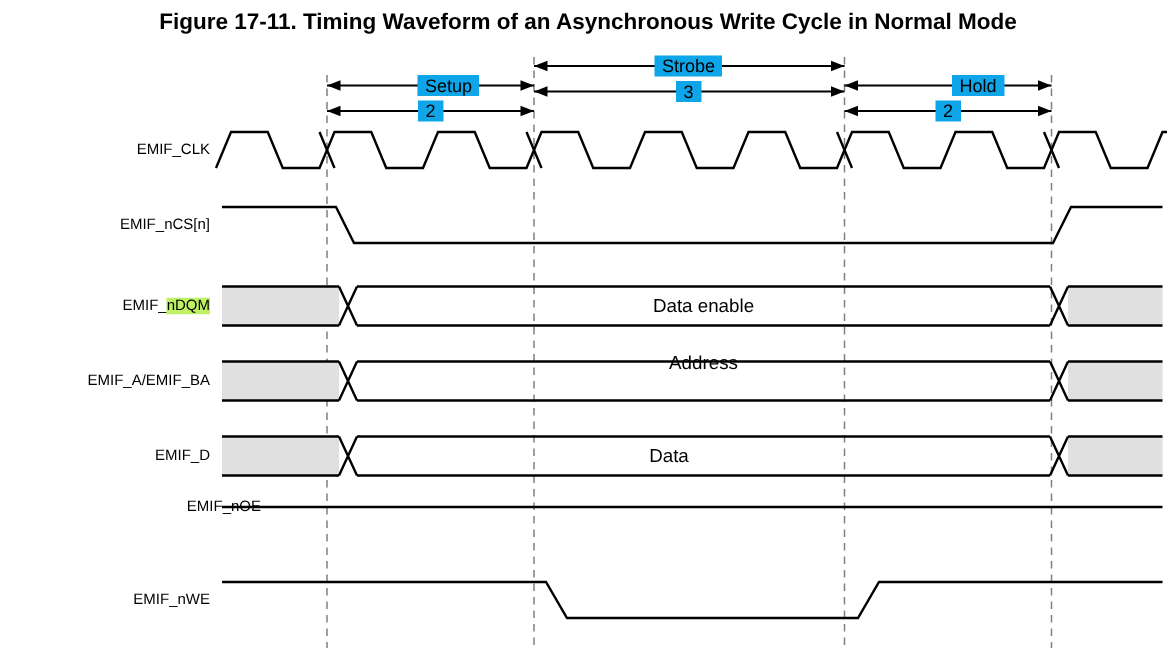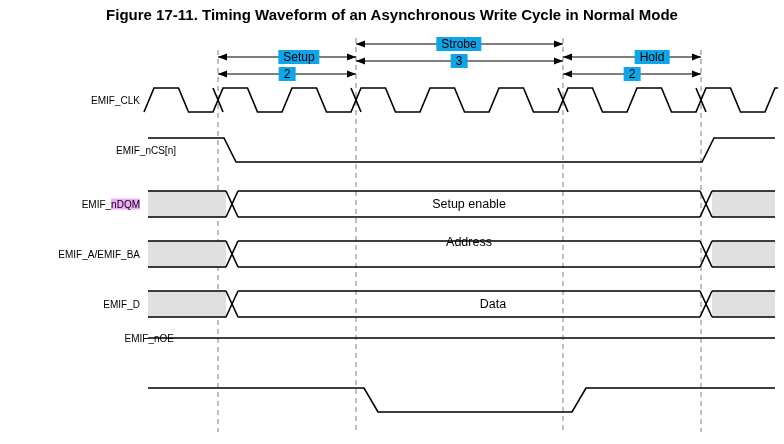--- a/index.html
+++ b/index.html
@@ -23,21 +23,21 @@
   }
   .sig-label {
     position: absolute;
     left: 0;
     width: 140px;
     text-align: right;
     font-size: 10px;
     transform: translateY(-50%);
     white-space: nowrap;
   }
-  .hl { background: #f0abfc; }
+  .hl { background: #bef264; }
   .dim-label {
     position: absolute;
     transform: translate(-50%, -50%);
     background: #0ea5e9;
     padding: 0 5px;
     font-size: 12px;
     line-height: 14px;
     white-space: nowrap;
   }
   .bus-label {
@@ -123,23 +123,24 @@
   </svg>
 
   <div class="dim-label" style="left:299px; top:57px;">Setup</div>
   <div class="dim-label" style="left:287px; top:74px;">2</div>
   <div class="dim-label" style="left:459px; top:44px;">Strobe</div>
   <div class="dim-label" style="left:459px; top:61px;">3</div>
   <div class="dim-label" style="left:632px; top:57px;margin-left:20px;">Hold</div>
   <div class="dim-label" style="left:632px; top:74px;">2</div>
 
   <div class="sig-label" style="top:100px;">EMIF_CLK</div>
-  <div class="sig-label" style="top:150px;padding-left:36px;">EMIF_nCS[n]</div>
+  <div class="sig-label" style="top:150px;">EMIF_nCS[n]</div>
   <div class="sig-label" style="top:204px;"><span>EMIF_</span><span class="hl">nDQM</span></div>
   <div class="sig-label" style="top:304px;">EMIF_D</div>
   <div class="sig-label" style="top:254px;">EMIF_A/EMIF_BA</div>
   <div class="sig-label" style="top:338px;margin-left:34px;">EMIF_nOE</div>
+  <div class="sig-label" style="top:400px;">EMIF_nWE</div>
 
-  <div class="bus-label" style="left:469px; top:204px;">Setup enable</div>
+  <div class="bus-label" style="left:469px; top:204px;">Data enable</div>
   <div class="bus-label" style="left:469px; top:242px;">Address</div>
-  <div class="bus-label" style="left:493px; top:304px;">Data</div>
+  <div class="bus-label" style="left:446px; top:304px;">Data</div>
 
 </div>
 
 </body></html>

